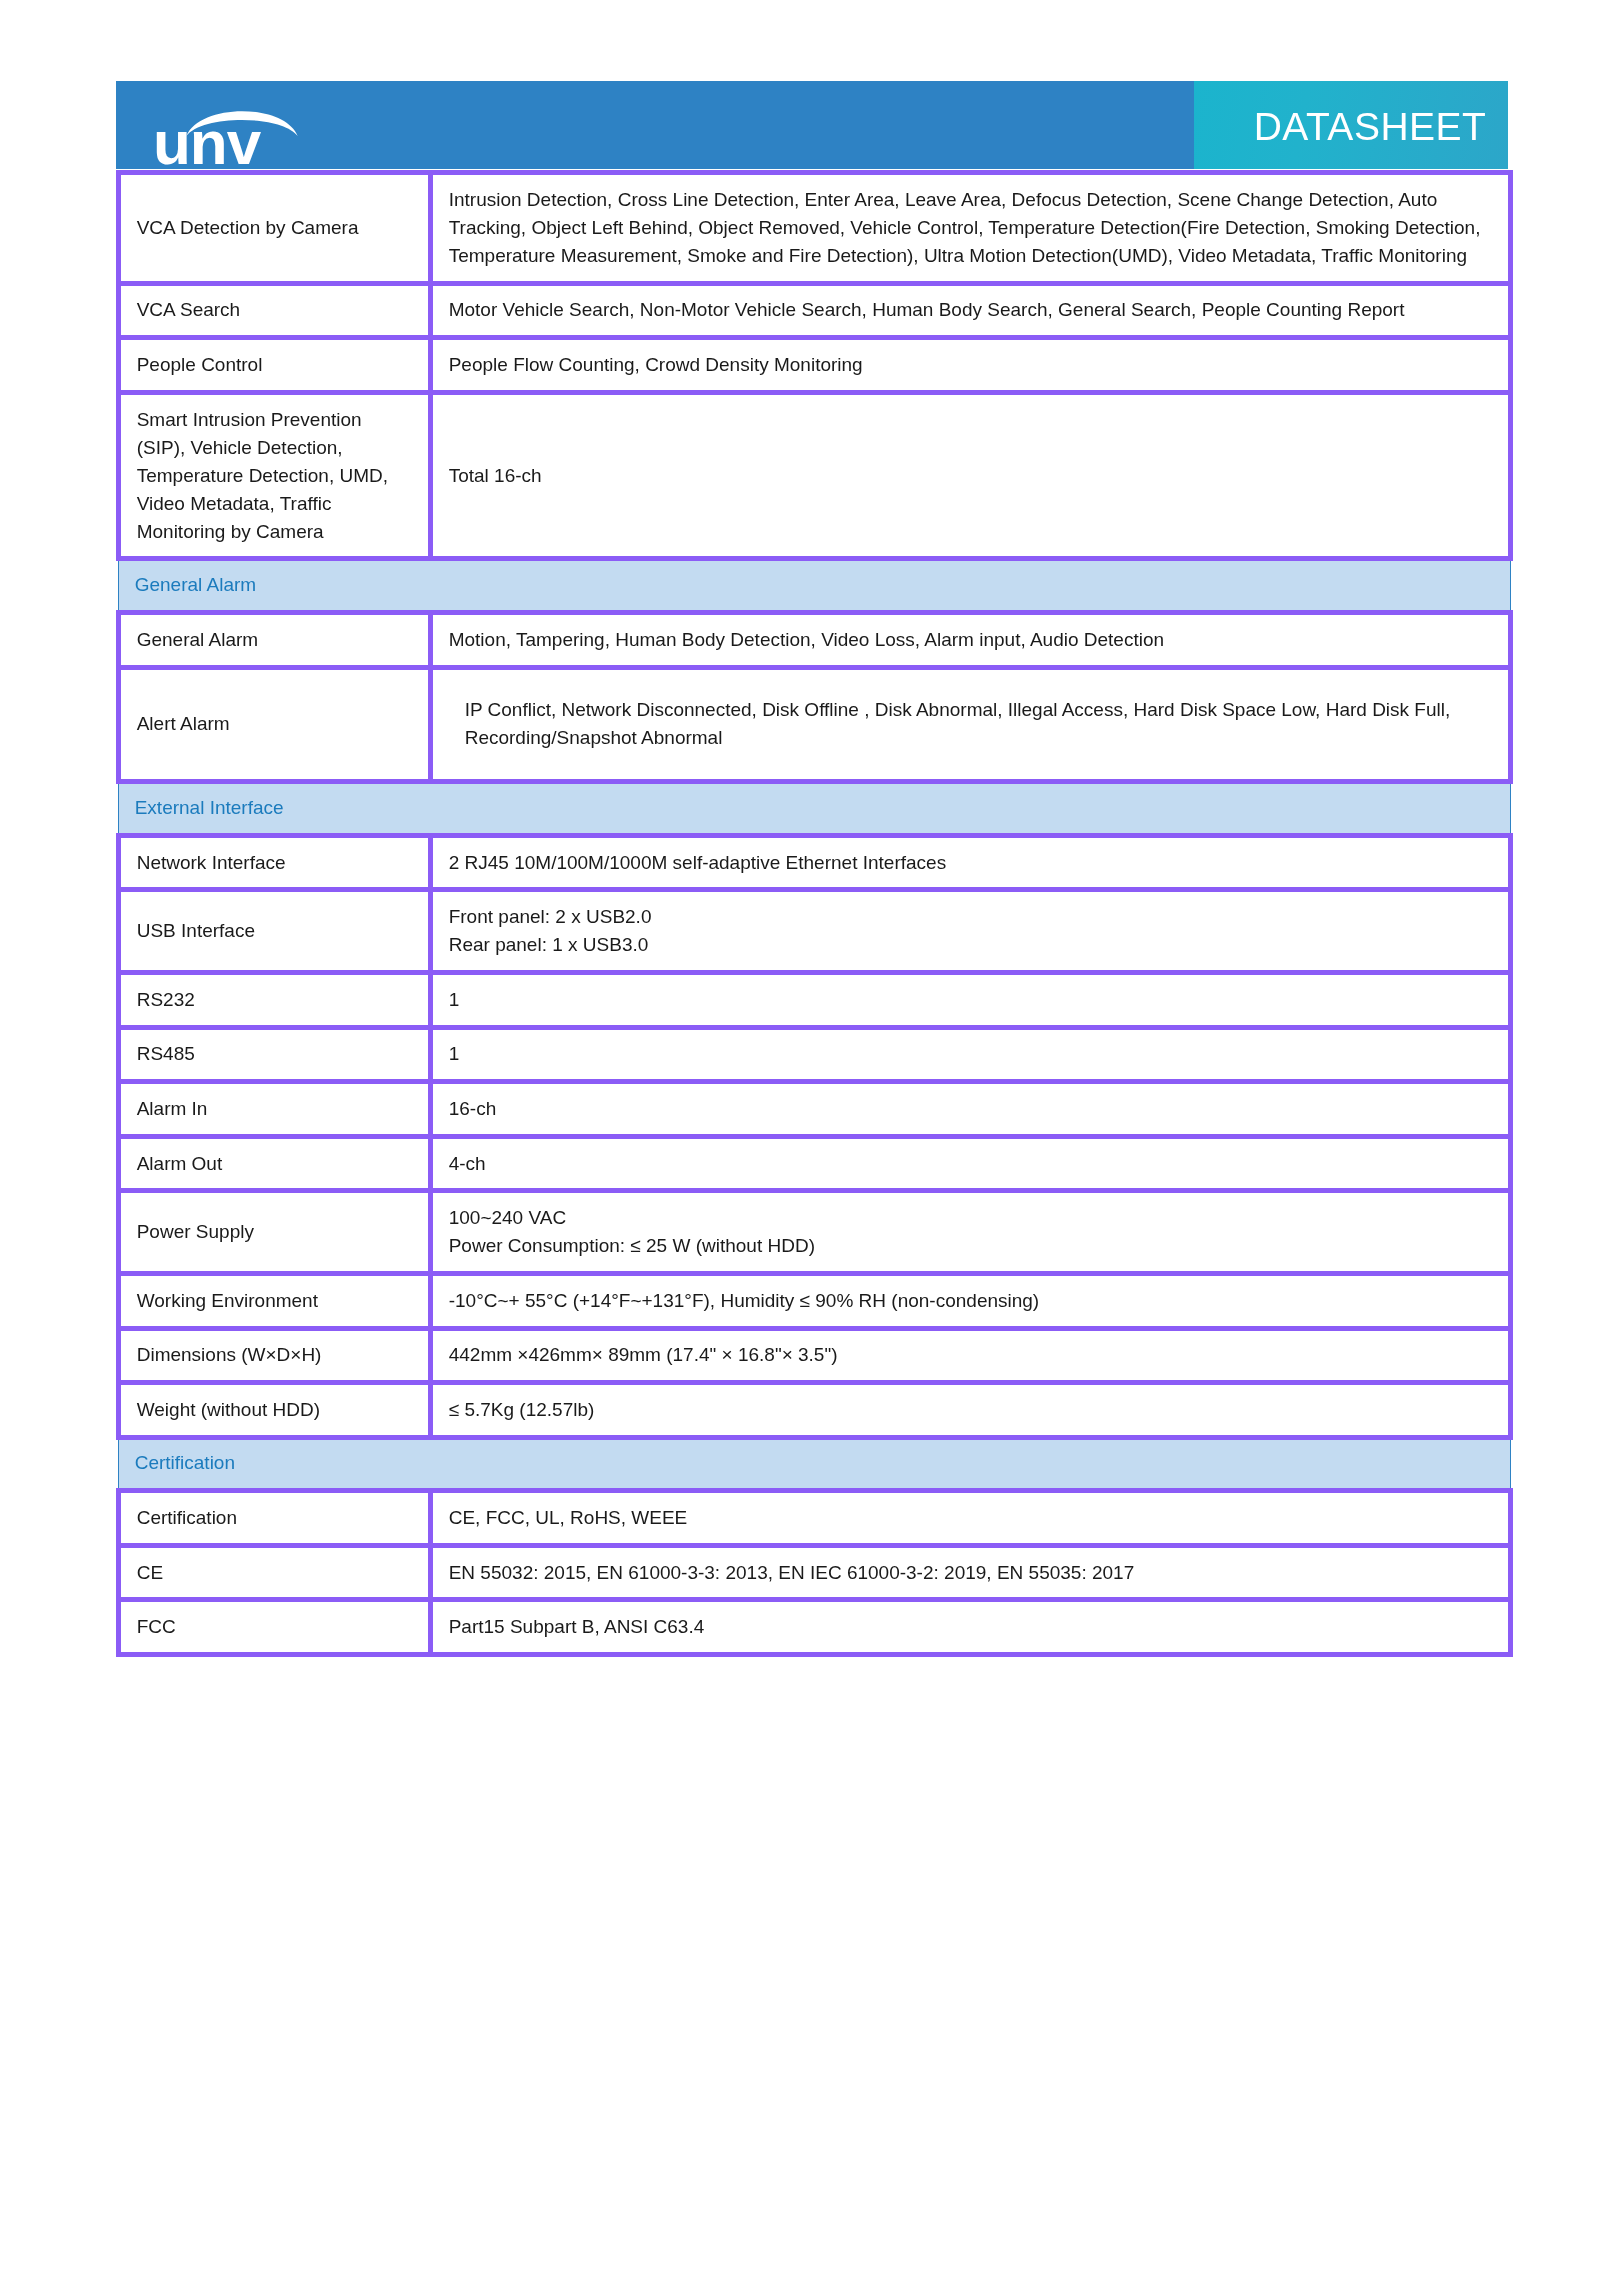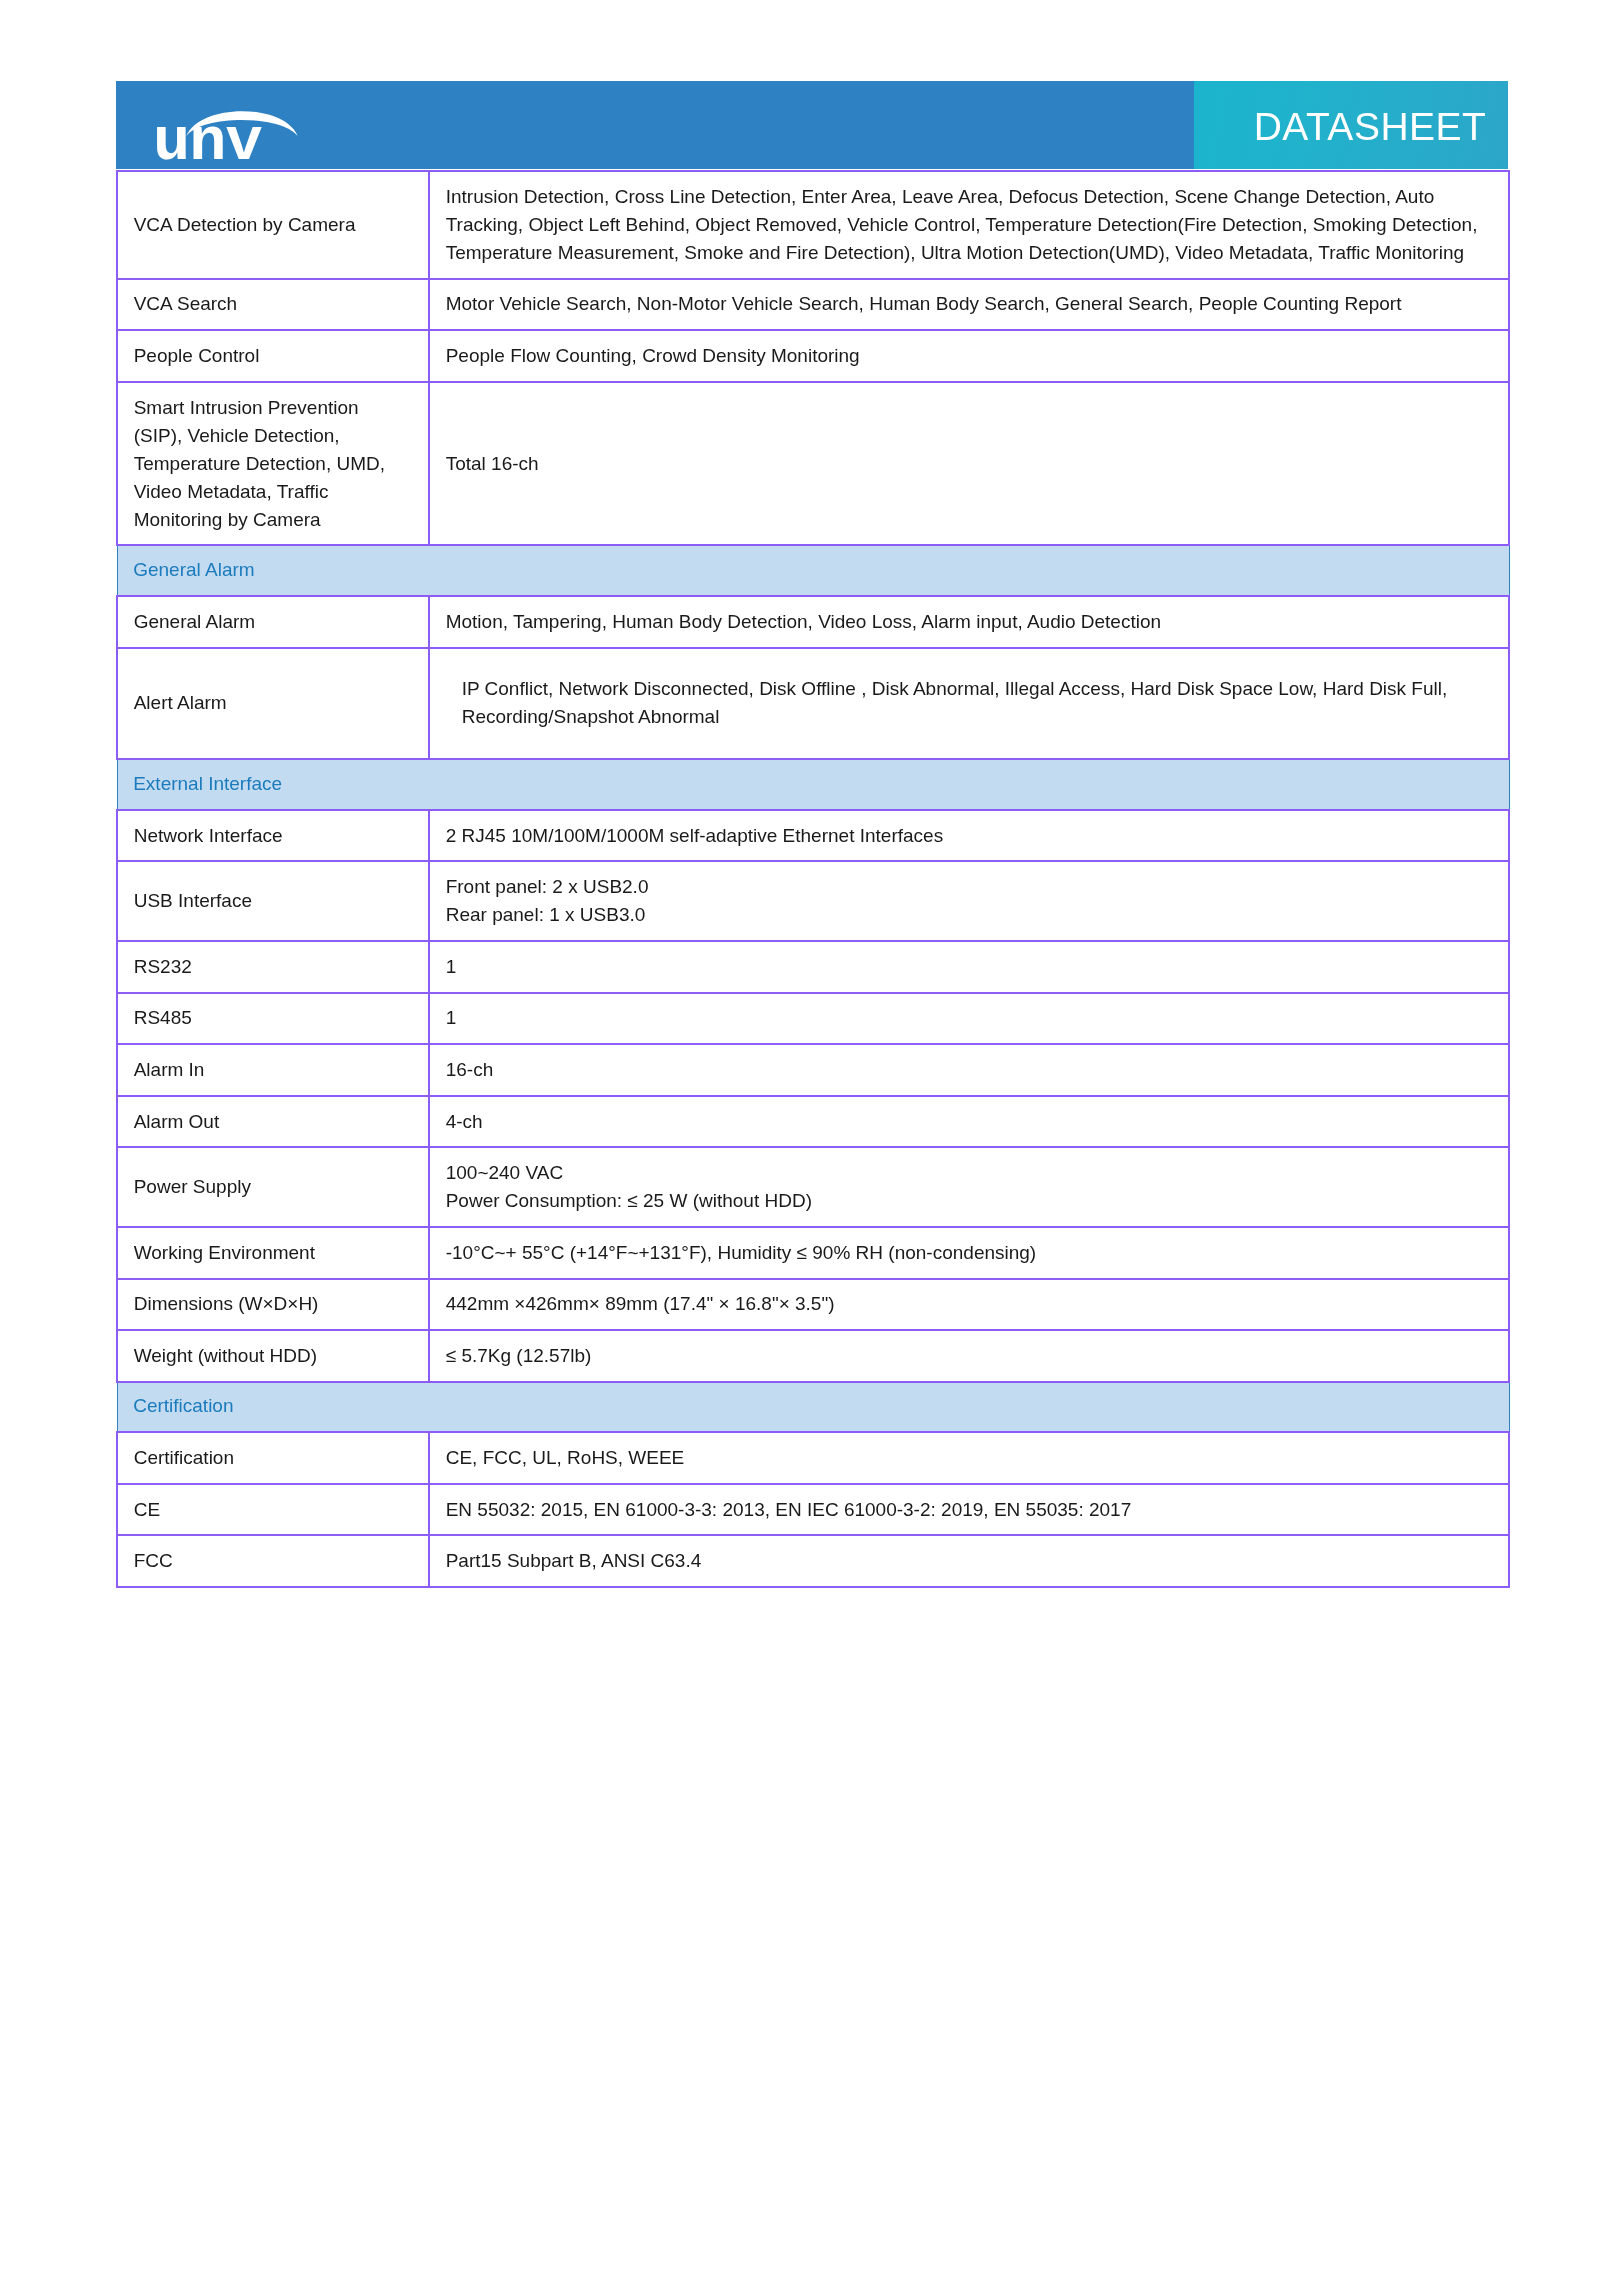--- a/index.html
+++ b/index.html
@@ -44,21 +44,21 @@
     top: 0px;
     width: 116px;
     height: 43px;
     overflow: hidden;
   }
   .logo-arc svg { display: block; }
   .logo-text {
     position: absolute;
     left: 0px;
     top: 17.6px;
-    font-family: Liberation Mono, monospace;
+    font-family: Liberation Sans, sans-serif;
     font-size: 62px;
     font-weight: 700;
     letter-spacing: -1px;
     color: #ffffff;
     line-height: 61px;
     white-space: nowrap;
   }
   .datasheet-block {
     position: absolute;
     right: 0px;
@@ -87,21 +87,21 @@
     left: 116px;
     top: 170px;
     width: 1392px;
     border-collapse: collapse;
     table-layout: fixed;
   }
   .spec-table col.c1 { width: 312px; }
   .spec-table col.c2 { width: 1080px; }
 
   .spec-table td {
-    border: 2px solid #8b5cf6;
+    border: 5px solid #8b5cf6;
     padding: 0;
     vertical-align: middle;
     font-size: 19px;
     color: #1a1a1a;
     line-height: 28px;
   }
   td.label {
     padding: 10.8px 15.7px 10.8px 15.7px;
     vertical-align: middle;
   }

